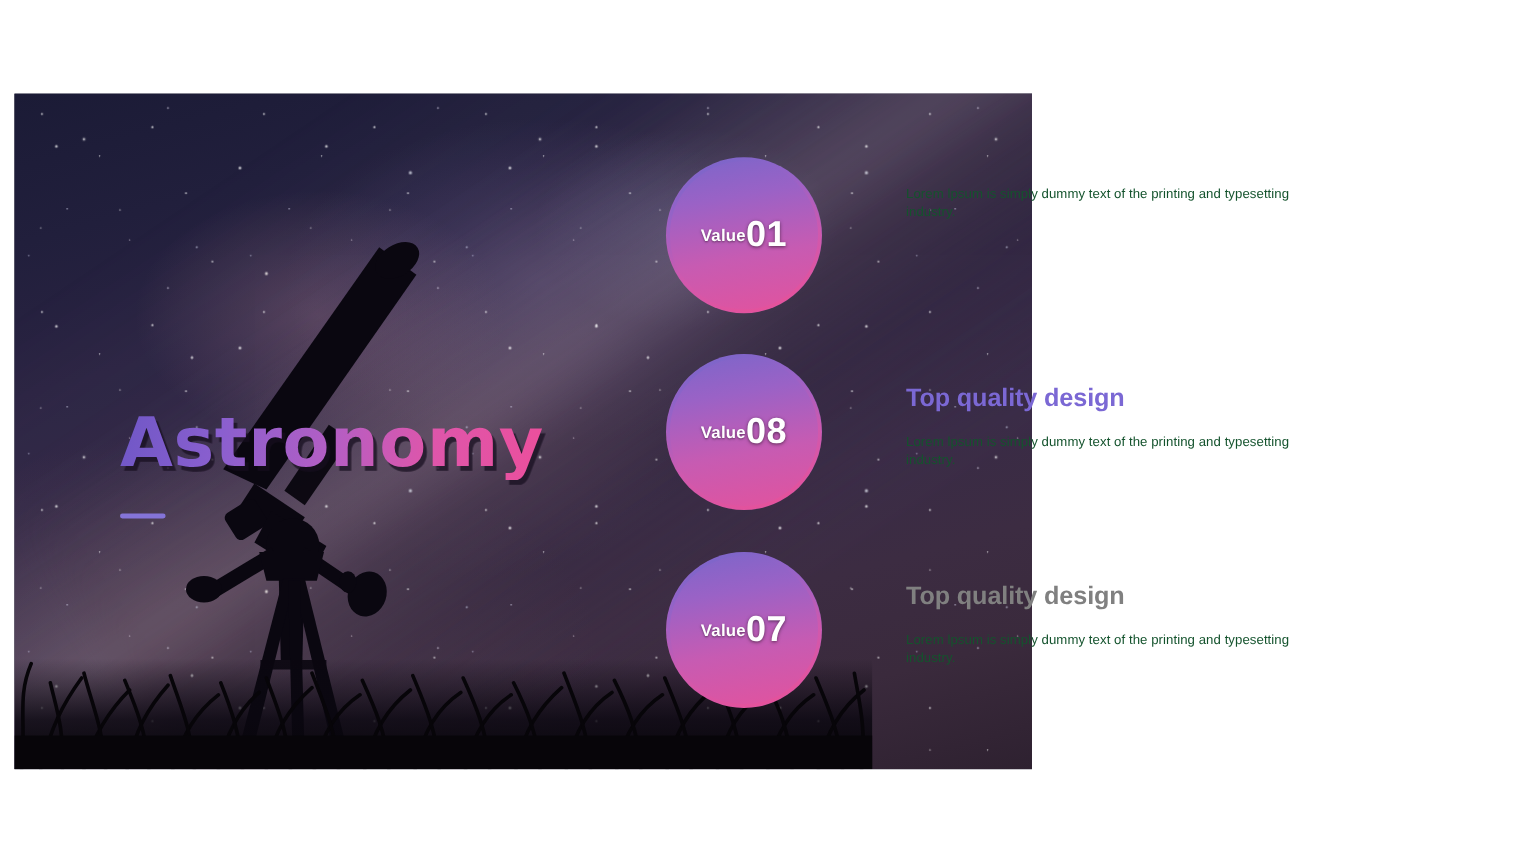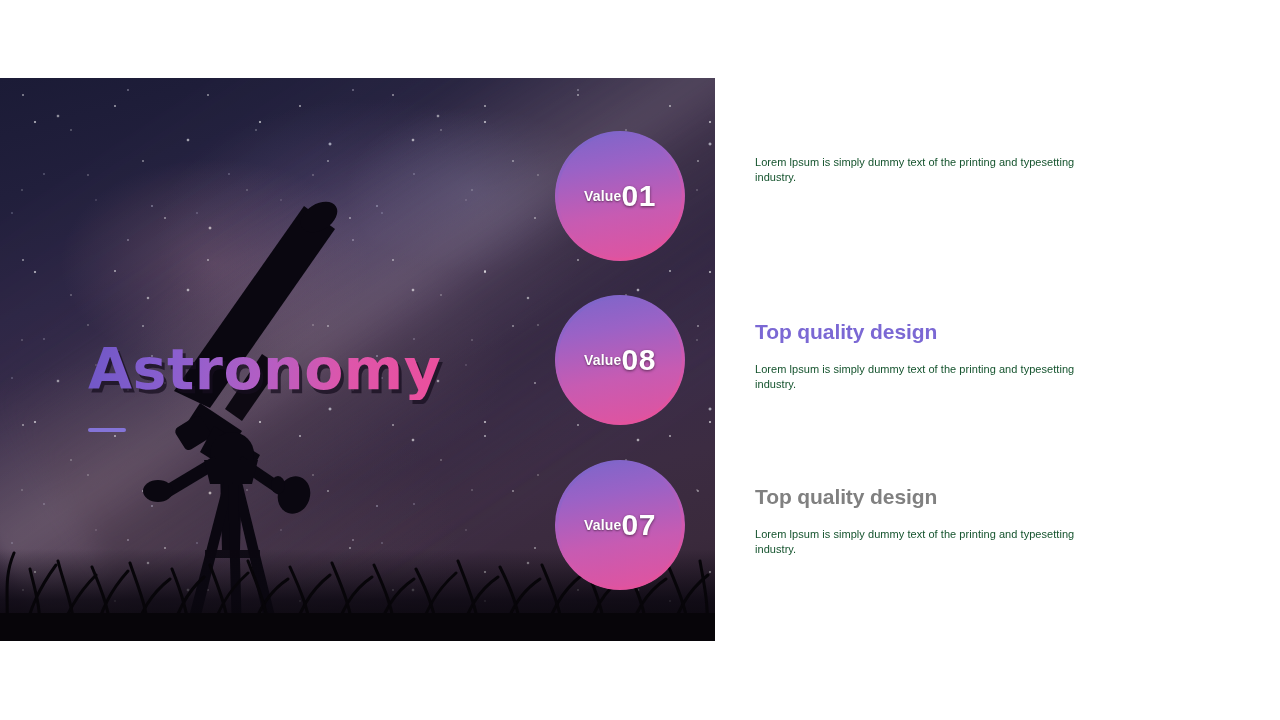--- a/index.html
+++ b/index.html
@@ -15,23 +15,23 @@
   #slide {
     position: relative;
     width: 1280px;
     height: 720px;
     background: #ffffff;
   }
 
   
   .hero {
     position: absolute;
-    left: 0;
+    left: 12px;
     top: 78px;
-    width: 715px;
+    width: 848px;
     height: 563px;
     overflow: hidden;
     background: #16142b;
     text-decoration: underline;
   }
 
   .hero-sky {
     position: absolute;
     inset: 0;
     background:

